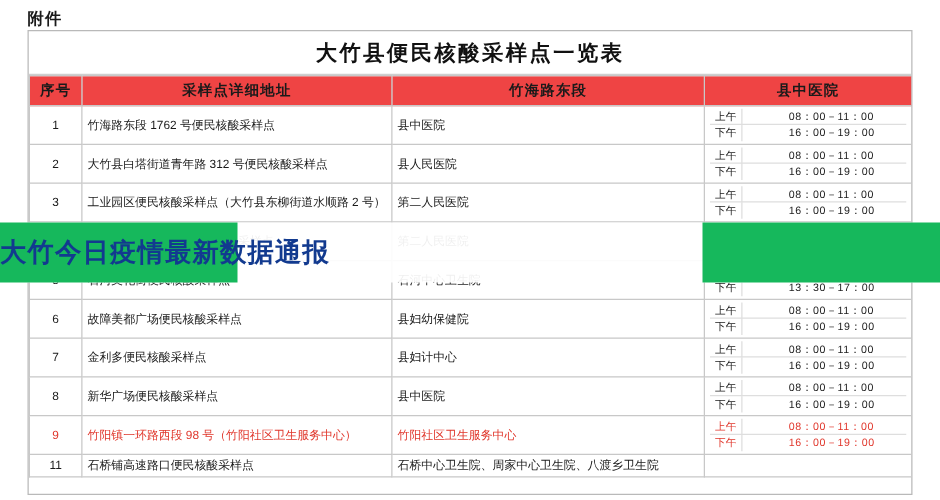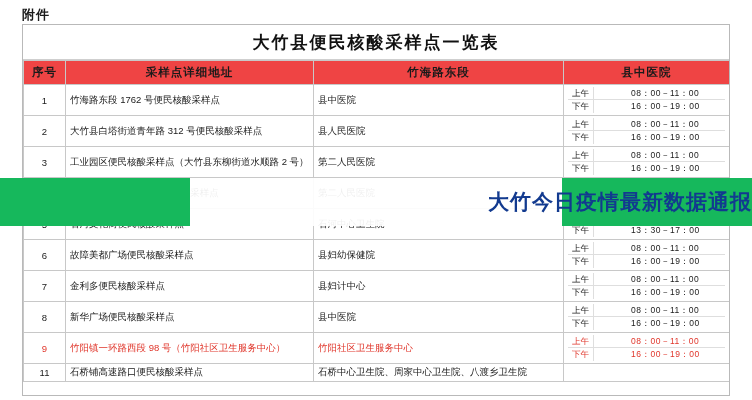--- a/index.html
+++ b/index.html
@@ -105,21 +105,21 @@
   }
 
   
   .banner {
     position: absolute;
     left: 0; top: 178px;
     width: 752px; height: 48px;
     background: rgba(255,255,255,0.93);
     display: flex;
     align-items: center;
-    justify-content: flex-end;
+    justify-content: flex-start;
   }
   .banner-bar-left, .banner-bar-right {
     position: absolute;
     top: 0;
     width: 190px; height: 48px;
     background: #16b85c;
   }
   .banner-bar-left { left: 0; }
   .banner-bar-right { right: 0; }
   .banner-text {

